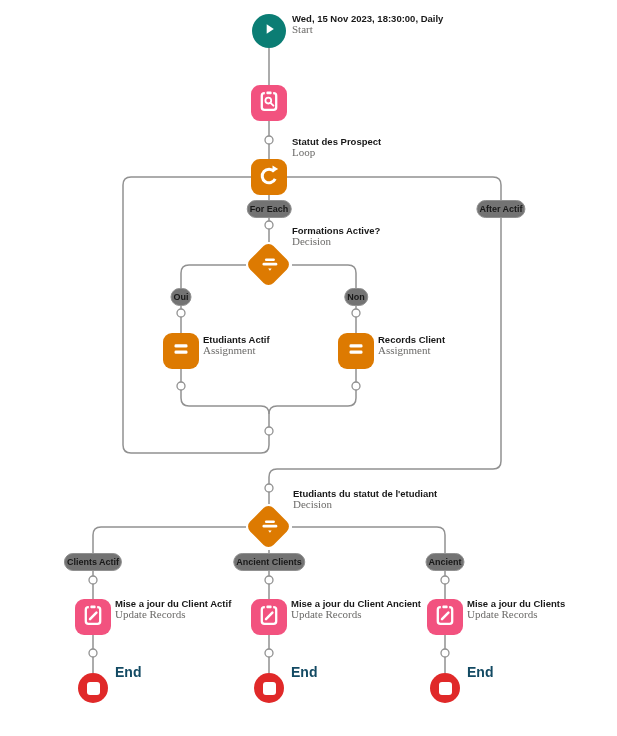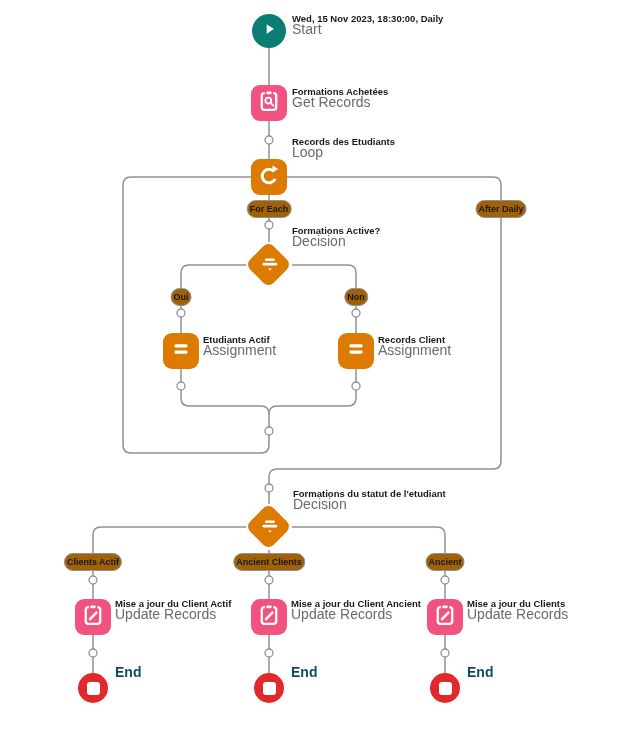--- a/index.html
+++ b/index.html
@@ -18,23 +18,23 @@
   .sq{width:36px;height:36px;border-radius:9px;}
   .pink{background:var(--data-pink);}
   .orange{background:var(--logic-orange);}
   .circle-node{width:34px;height:34px;border-radius:50%;background:var(--start-teal);}
   .diamond{width:33px;height:33px;border-radius:7px;background:var(--logic-orange);transform:rotate(45deg);}
   .diamond svg{transform:rotate(-45deg);}
   .end-node{width:30px;height:30px;border-radius:50%;background:var(--end-red);}
   .end-node .stop{width:13px;height:13px;border-radius:3px;background:#fff;}
   .label{position:absolute;line-height:11px;}
   .t{font-weight:bold;font-size:9.5px;color:var(--title-text);white-space:nowrap;}
-  .s{font-size:14px;color:var(--subtitle-text);white-space:nowrap;}
+  .s{font-size:11px;color:var(--subtitle-text);white-space:nowrap;font-family:Liberation Serif, serif;}
   .end-t{font-weight:bold;font-size:14px;color:var(--end-label-text);white-space:nowrap;}
-  .pill{position:absolute;transform:translate(-50%,-50%);background:#a16207;
+  .pill{position:absolute;transform:translate(-50%,-50%);background:#737373;
         border:1px solid var(--pill-border);border-radius:10px;font-size:9px;
         font-weight:bold;color:#181818;padding:3px 2px;white-space:nowrap;z-index:2;}
   .clip-tab{fill:#fff;stroke:var(--data-pink);stroke-width:1.6;}
 </style>
 </head>
 <body>
 
 <div class="canvas">
 
   <svg class="edges" width="617" height="736" viewBox="0 0 617 736">
@@ -90,40 +90,36 @@
   <div class="node sq pink" style="left:251px;top:85px">
     <span>
       <svg width="24" height="24" viewBox="0 0 24 24">
         <rect x="4.8" y="4.2" width="14.4" height="16.6" rx="2.6" fill="none" stroke="#fff" stroke-width="2.3"></rect>
         <rect class="clip-tab" x="8.6" y="1.7" width="6.8" height="4.4" rx="1.6"></rect>
         <circle cx="11.3" cy="11.6" r="2.9" fill="none" stroke="#fff" stroke-width="1.8"></circle>
         <path d="M13.5 13.8 L16.4 16.7" stroke="#fff" stroke-width="1.9" stroke-linecap="round"></path>
       </svg>
     </span>
   </div>
-  <div class="label" style="left:292px;top:86px">
-    <div class="t">Formations Achetées</div>
-    <div class="s">Get Records</div>
-  </div>
 
   <div class="node sq orange" style="left:251px;top:159px">
     <span>
       <svg width="24" height="24" viewBox="0 0 24 24">
         <path d="M17.2 8.6 A6.8 6.8 0 1 0 18.2 15.9" fill="none" stroke="#fff" stroke-width="3"></path>
         <path d="M15.5 2.6 L15.5 9.2 L21.2 5.9 Z" fill="#fff"></path>
       </svg>
     </span>
   </div>
   <div class="label" style="left:292px;top:136px">
-    <div class="t">Records des Etudiants</div>
+    <div class="t">Statut des Prospect</div>
     <div class="s">Loop</div>
   </div>
 
   <div class="pill" style="left:269px;top:209px">For Each</div>
-  <div class="pill" style="left:501px;top:209px">After Daily</div>
+  <div class="pill" style="left:501px;top:209px">After Actif</div>
 
   <div class="node diamond" style="left:252px;top:248px">
     <span>
       <svg width="20" height="20" viewBox="0 0 20 20">
         <rect x="5" y="4.6" width="10" height="2.7" rx="1.3" fill="#fff"></rect>
         <rect x="2.6" y="9" width="14.8" height="2.7" rx="1.3" fill="#fff"></rect>
         <path d="M8.3 14.6 L11.7 14.6 L10 17 Z" fill="#fff"></path>
       </svg>
     </span>
   </div>
@@ -164,21 +160,21 @@
   <div class="node diamond" style="left:252px;top:510px">
     <span>
       <svg width="20" height="20" viewBox="0 0 20 20">
         <rect x="5" y="4.6" width="10" height="2.7" rx="1.3" fill="#fff"></rect>
         <rect x="2.6" y="9" width="14.8" height="2.7" rx="1.3" fill="#fff"></rect>
         <path d="M8.3 14.6 L11.7 14.6 L10 17 Z" fill="#fff"></path>
       </svg>
     </span>
   </div>
   <div class="label" style="left:293px;top:488px">
-    <div class="t">Formations du statut de l'etudiant</div>
+    <div class="t">Etudiants du statut de l'etudiant</div>
     <div class="s">Decision</div>
   </div>
 
   <div class="pill" style="left:93px;top:562px">Clients Actif</div>
   <div class="pill" style="left:269px;top:562px">Ancient Clients</div>
   <div class="pill" style="left:445px;top:562px">Ancient</div>
 
   <div class="node sq pink" style="left:75px;top:599px">
     <span>
       <svg width="24" height="24" viewBox="0 0 24 24">

